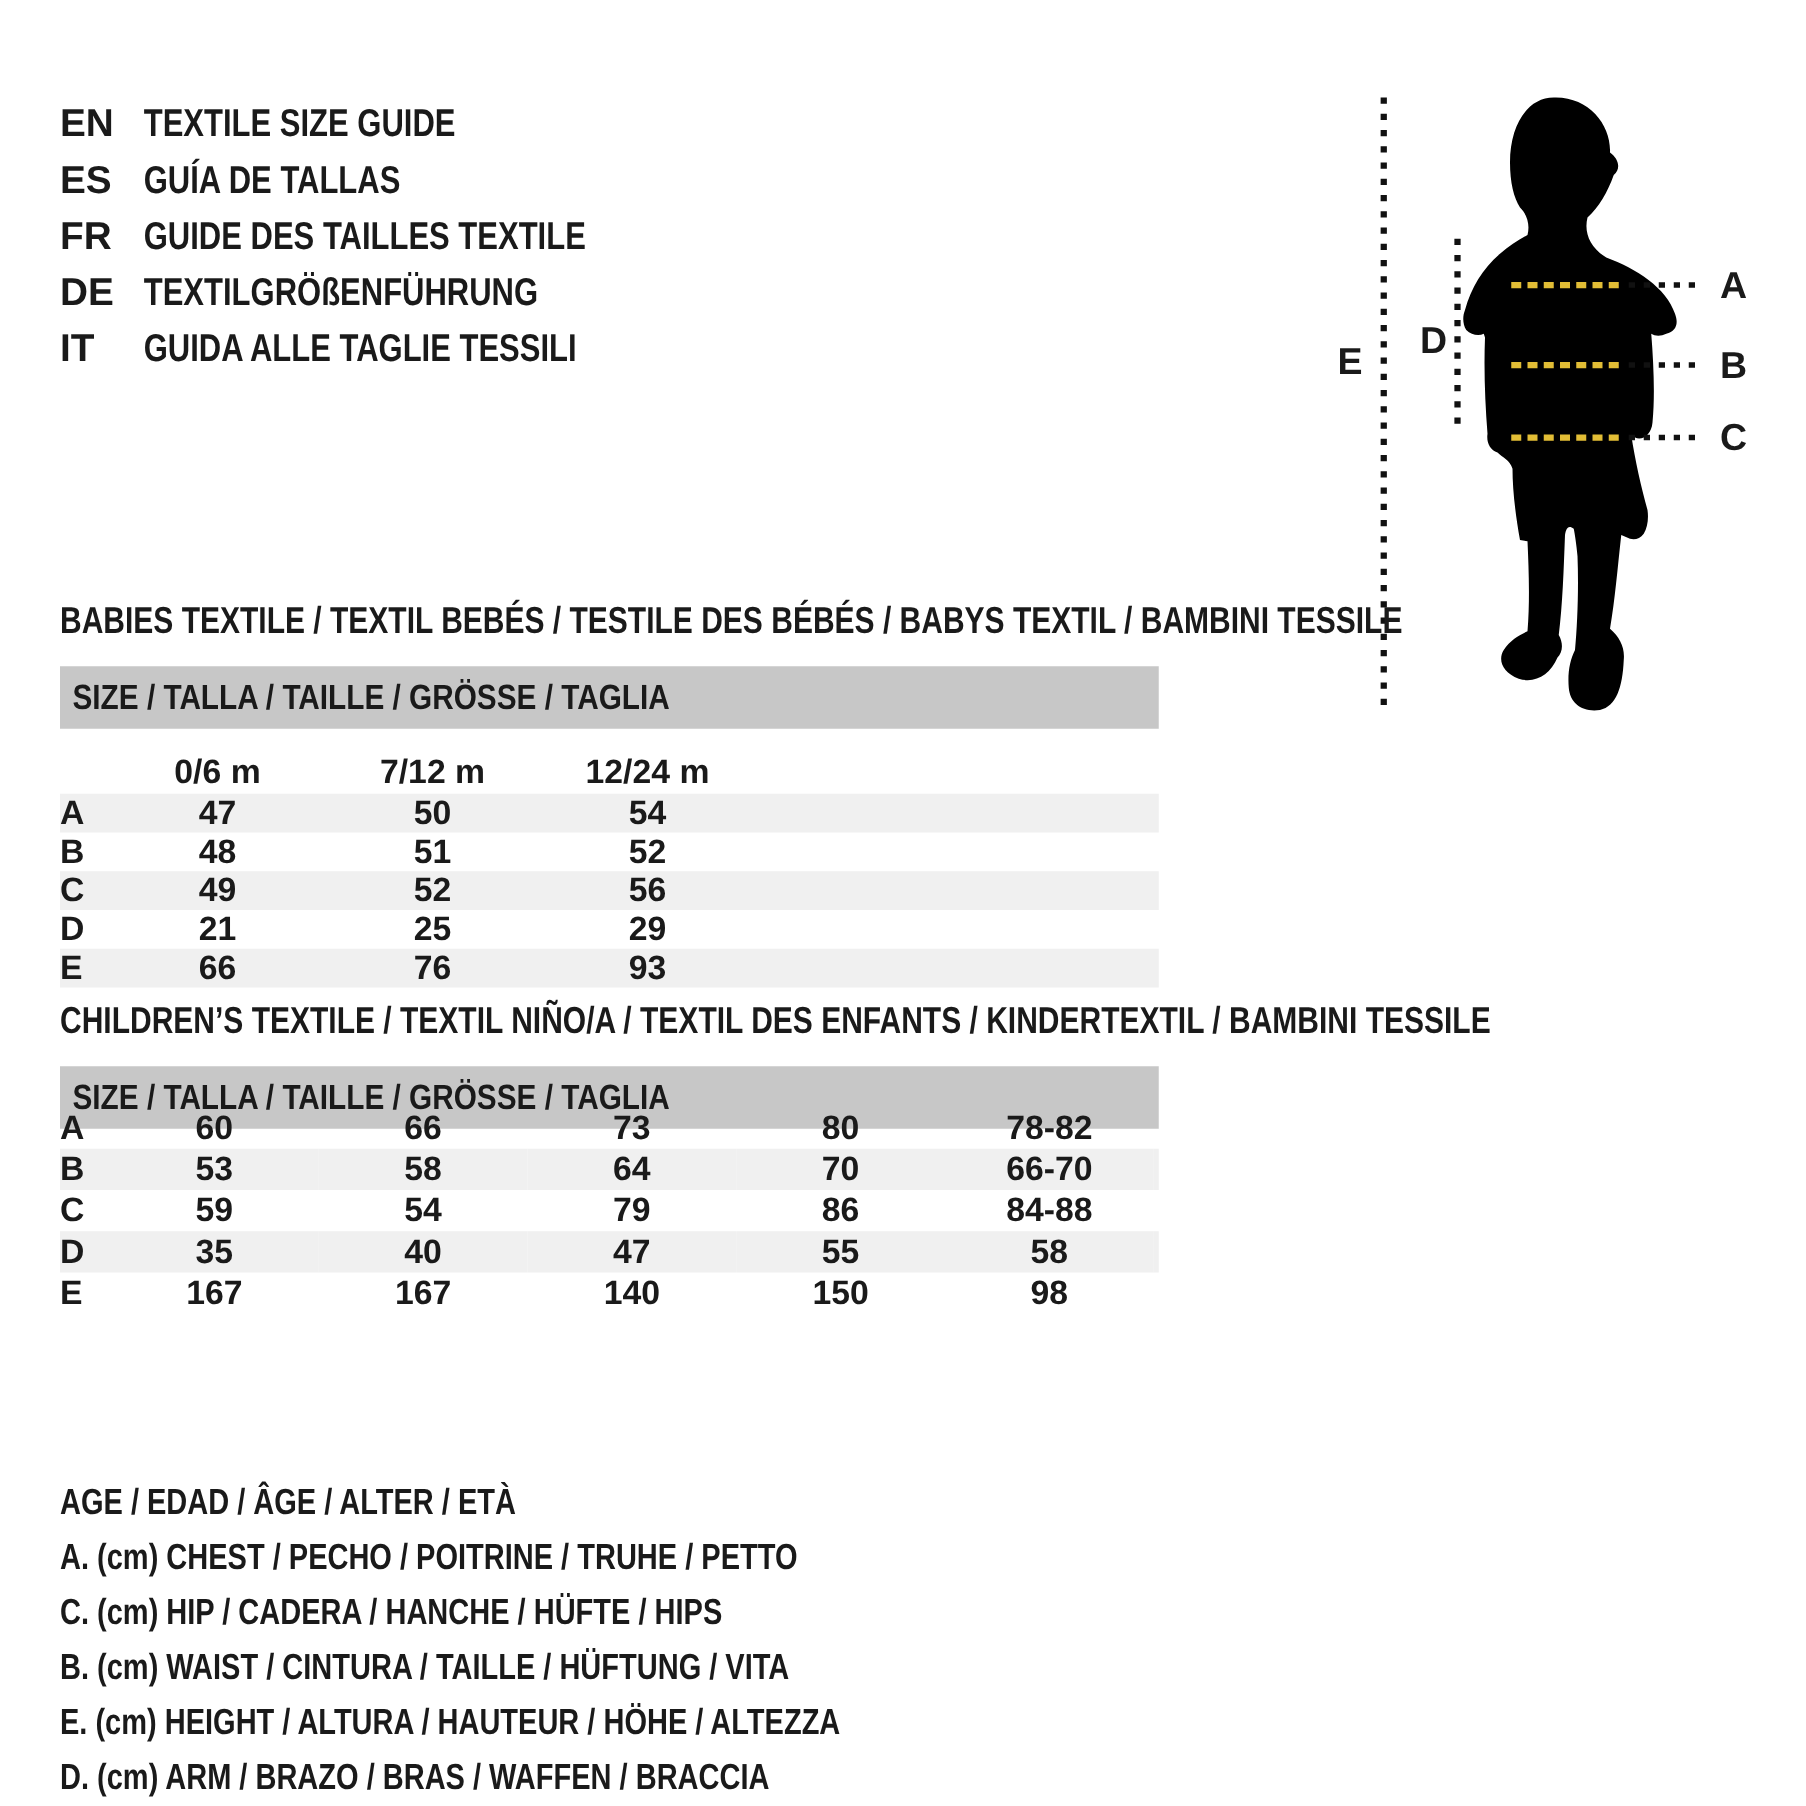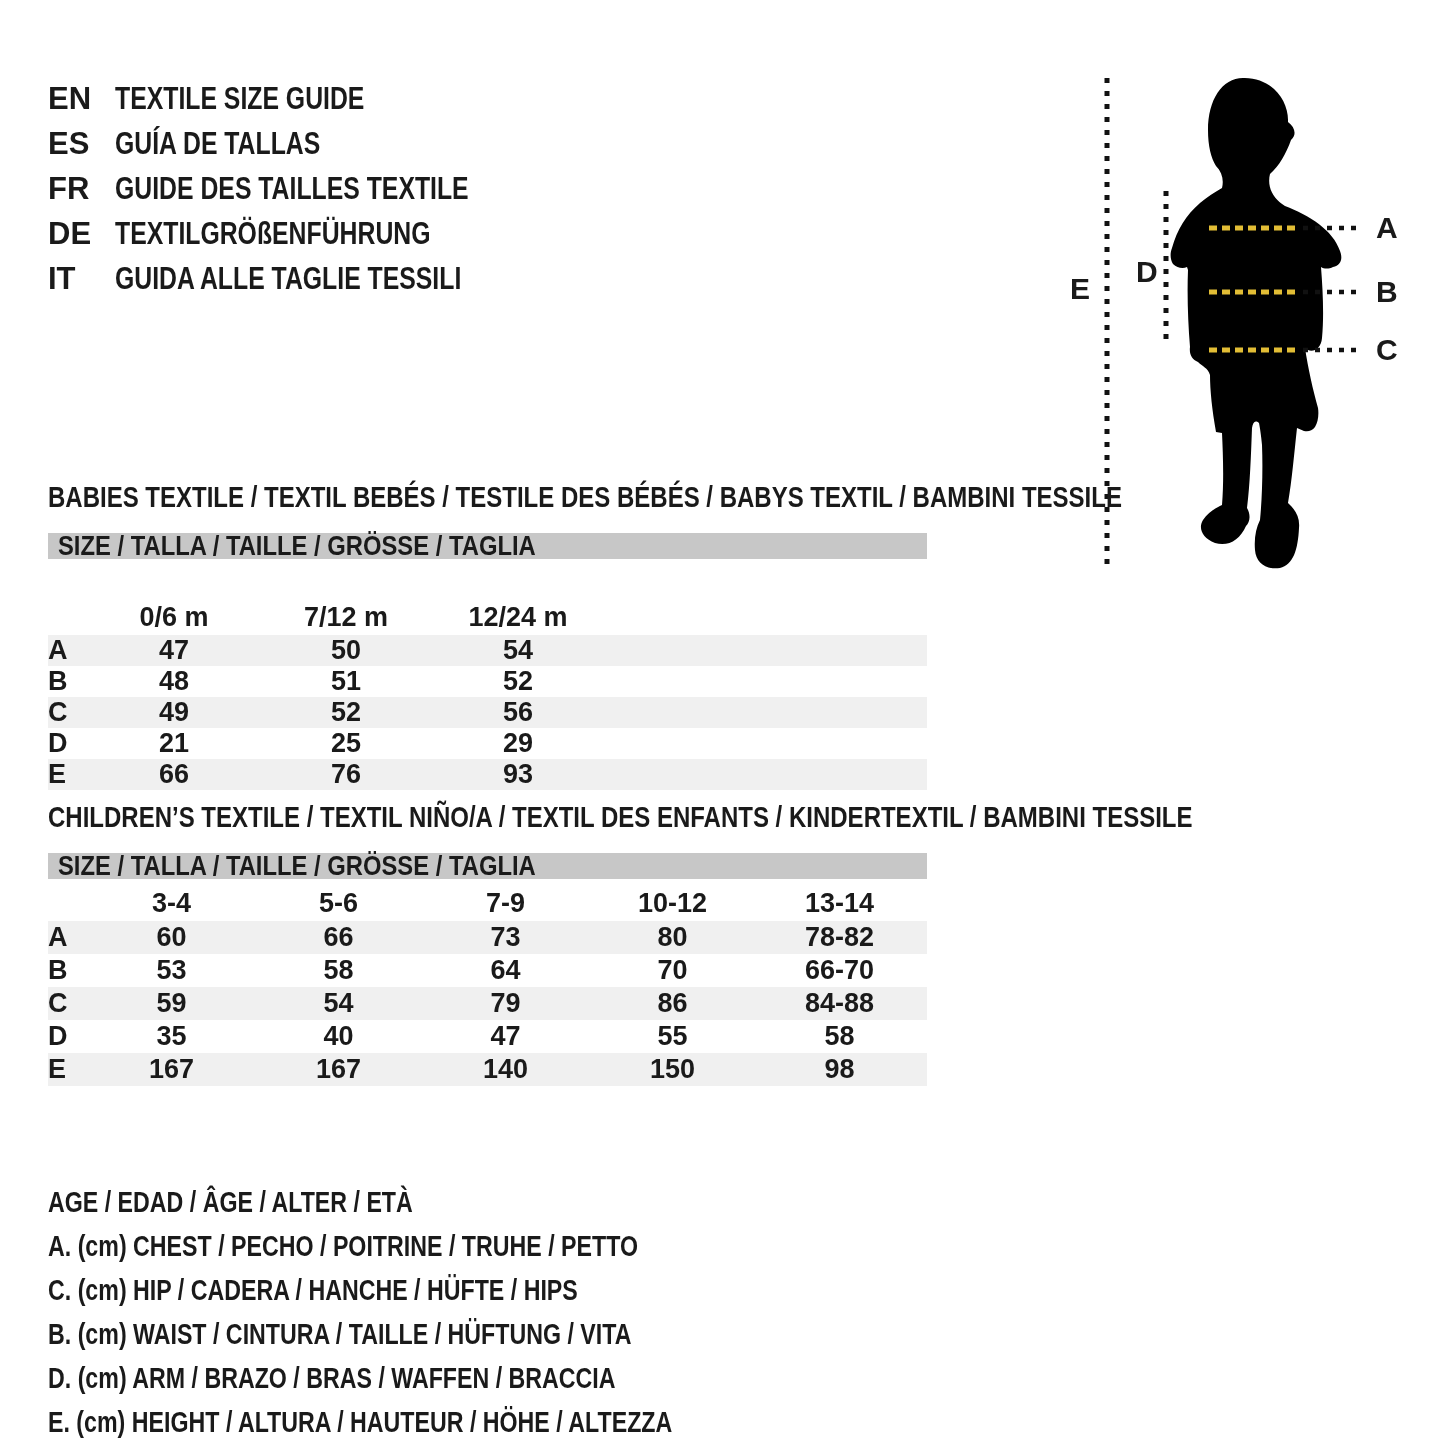--- a/index.html
+++ b/index.html
@@ -16,21 +16,21 @@
   .lang-row{display:flex;height:45px;align-items:center;font-size:31px;font-weight:700;}
   .lang-code{width:67px;flex:0 0 67px;}
   .lang-title{flex:1;}
 
   
   .section-title{font-size:30px;font-weight:700;height:34px;line-height:34px;text-align:right;}
   .babies-title{left:48px;top:480px;}
   .children-title{left:48px;top:800px;}
 
   
-  .size-bar{width:879px;height:26px;background:#c7c7c7;display:flex;align-items:center;
+  .size-bar{width:879px;height:50px;background:#c7c7c7;display:flex;align-items:center;
             padding-left:10px;box-sizing:border-box;font-size:28px;font-weight:700;}
   .babies-bar{left:48px;top:533px;}
   .children-bar{left:48px;top:853px;}
 
   
   table.size-table{border-collapse:collapse;table-layout:fixed;width:879px;
                    font-size:27px;font-weight:700;}
   table.size-table td{padding:0;vertical-align:middle;}
   .babies-table{left:48px;top:600px;}
   .children-table{left:48px;top:886px;}
@@ -209,29 +209,20 @@
   <colgroup>
       <col style="width:40px">
       <col style="width:167px">
       <col style="width:167px">
       <col style="width:167px">
       <col style="width:167px">
       <col style="width:167px">
       <col>
     </colgroup>
   <tbody>
-      <tr class="head">
-    <td class="lab"></td>
-    <td class="val">3-4</td>
-    <td class="val">5-6</td>
-    <td class="val">7-9</td>
-    <td class="val">10-12</td>
-    <td class="val">13-14</td>
-    <td></td>
-  </tr>
   <tr>
     <td class="lab">A</td>
     <td class="val">60</td>
     <td class="val">66</td>
     <td class="val">73</td>
     <td class="val">80</td>
     <td class="val">78-82</td>
     <td></td>
   </tr>
   <tr>
@@ -271,15 +262,15 @@
     <td></td>
   </tr>
 </tbody>
   </table>
 
 <div class="abs legend">
   <div class="legend-line"><span class="cx">AGE / EDAD / ÂGE / ALTER / ETÀ</span></div>
   <div class="legend-line"><span class="cx">A. (cm) CHEST / PECHO / POITRINE / TRUHE / PETTO</span></div>
   <div class="legend-line"><span class="cx">C. (cm) HIP / CADERA / HANCHE / HÜFTE / HIPS</span></div>
   <div class="legend-line"><span class="cx">B. (cm) WAIST / CINTURA / TAILLE / HÜFTUNG / VITA</span></div>
+  <div class="legend-line"><span class="cx">E. (cm) HEIGHT / ALTURA / HAUTEUR / HÖHE / ALTEZZA</span></div>
   <div class="legend-line"><span class="cx">D. (cm) ARM / BRAZO / BRAS / WAFFEN / BRACCIA</span></div>
-  <div class="legend-line"><span class="cx">E. (cm) HEIGHT / ALTURA / HAUTEUR / HÖHE / ALTEZZA</span></div>
 </div>
 
 </body></html>

